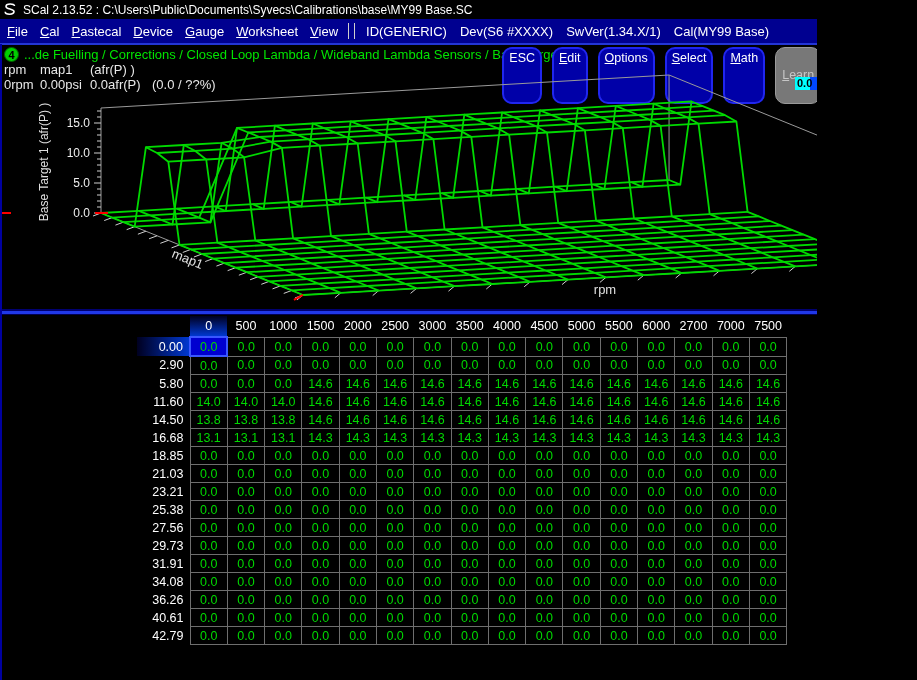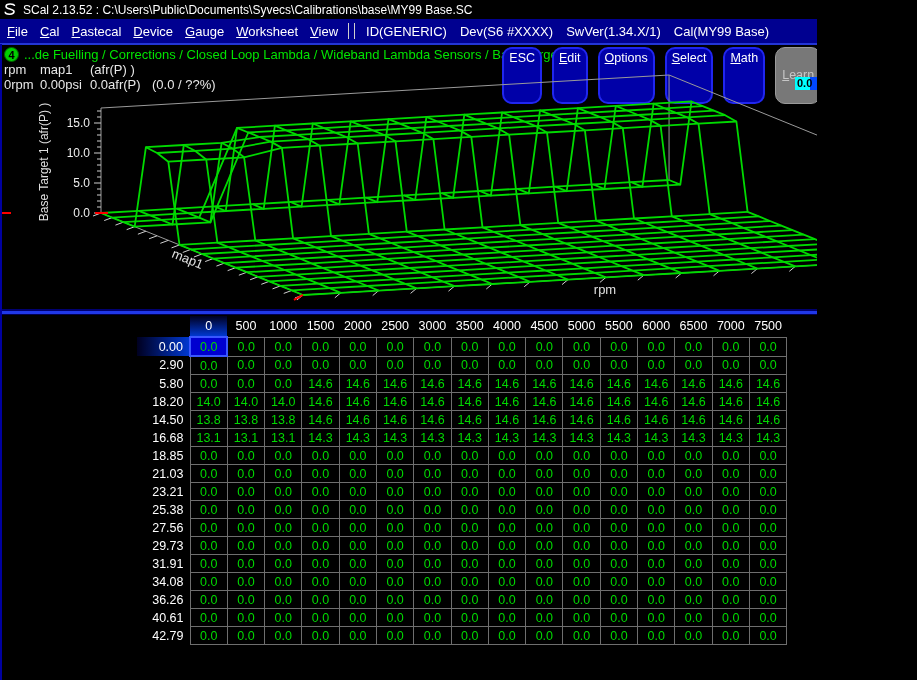--- a/index.html
+++ b/index.html
@@ -241,21 +241,21 @@
           <th class="colh">1500</th>
           <th class="colh">2000</th>
           <th class="colh">2500</th>
           <th class="colh">3000</th>
           <th class="colh">3500</th>
           <th class="colh">4000</th>
           <th class="colh">4500</th>
           <th class="colh">5000</th>
           <th class="colh">5500</th>
           <th class="colh">6000</th>
-          <th class="colh">6500</th>
+          <th class="colh">2700</th>
           <th class="colh">7000</th>
           <th class="colh">7500</th>
         </tr>
         <tr>
           <th class="rowh sel">0.00</th>
           <td class="sel">0.0</td>
           <td>0.0</td>
           <td>0.0</td>
           <td>0.0</td>
           <td>0.0</td>
@@ -303,21 +303,21 @@
           <td>14.6</td>
           <td>14.6</td>
           <td>14.6</td>
           <td>14.6</td>
           <td>14.6</td>
           <td>14.6</td>
           <td>14.6</td>
           <td>14.6</td>
         </tr>
         <tr>
-          <th class="rowh">18.20</th>
+          <th class="rowh">11.60</th>
           <td>14.0</td>
           <td>14.0</td>
           <td>14.0</td>
           <td>14.6</td>
           <td>14.6</td>
           <td>14.6</td>
           <td>14.6</td>
           <td>14.6</td>
           <td>14.6</td>
           <td>14.6</td>

